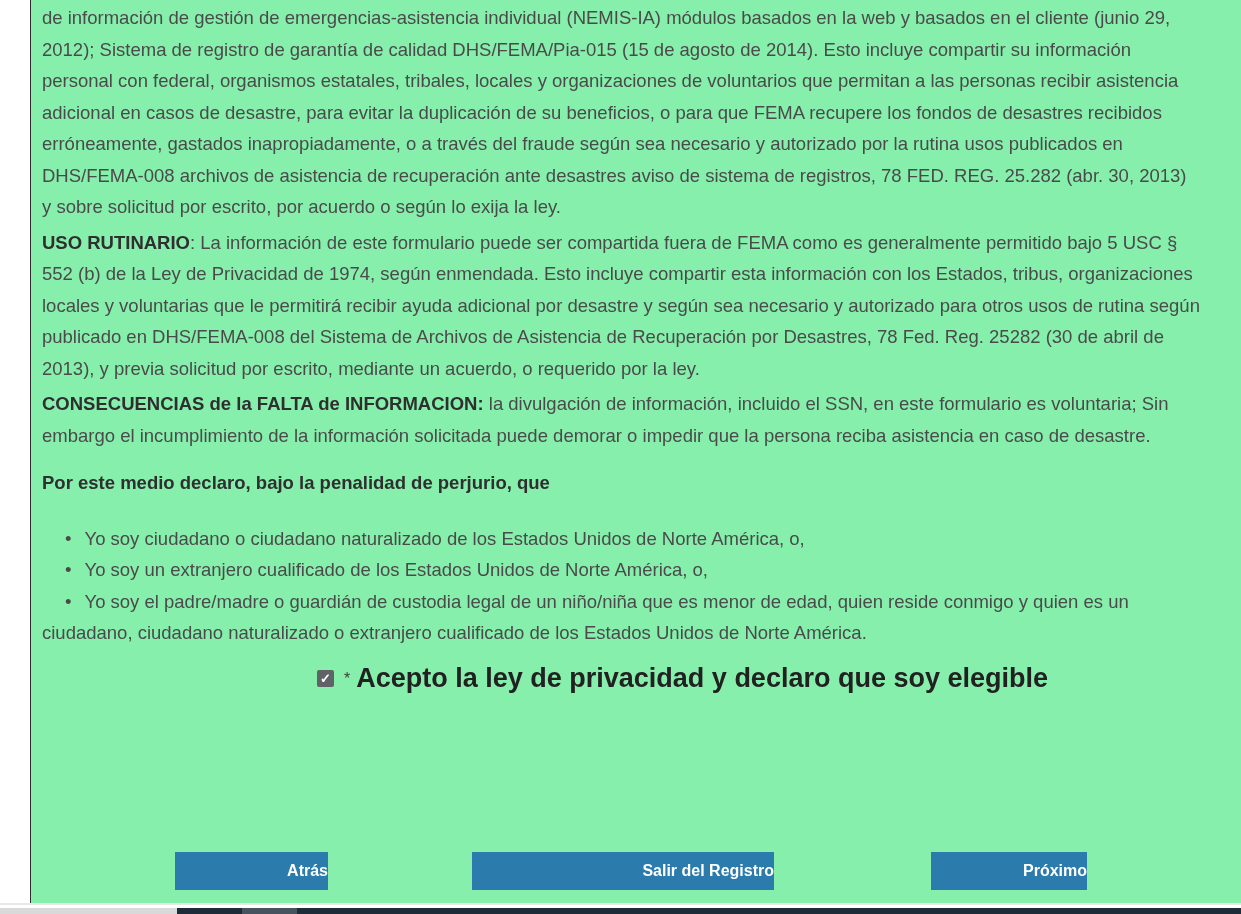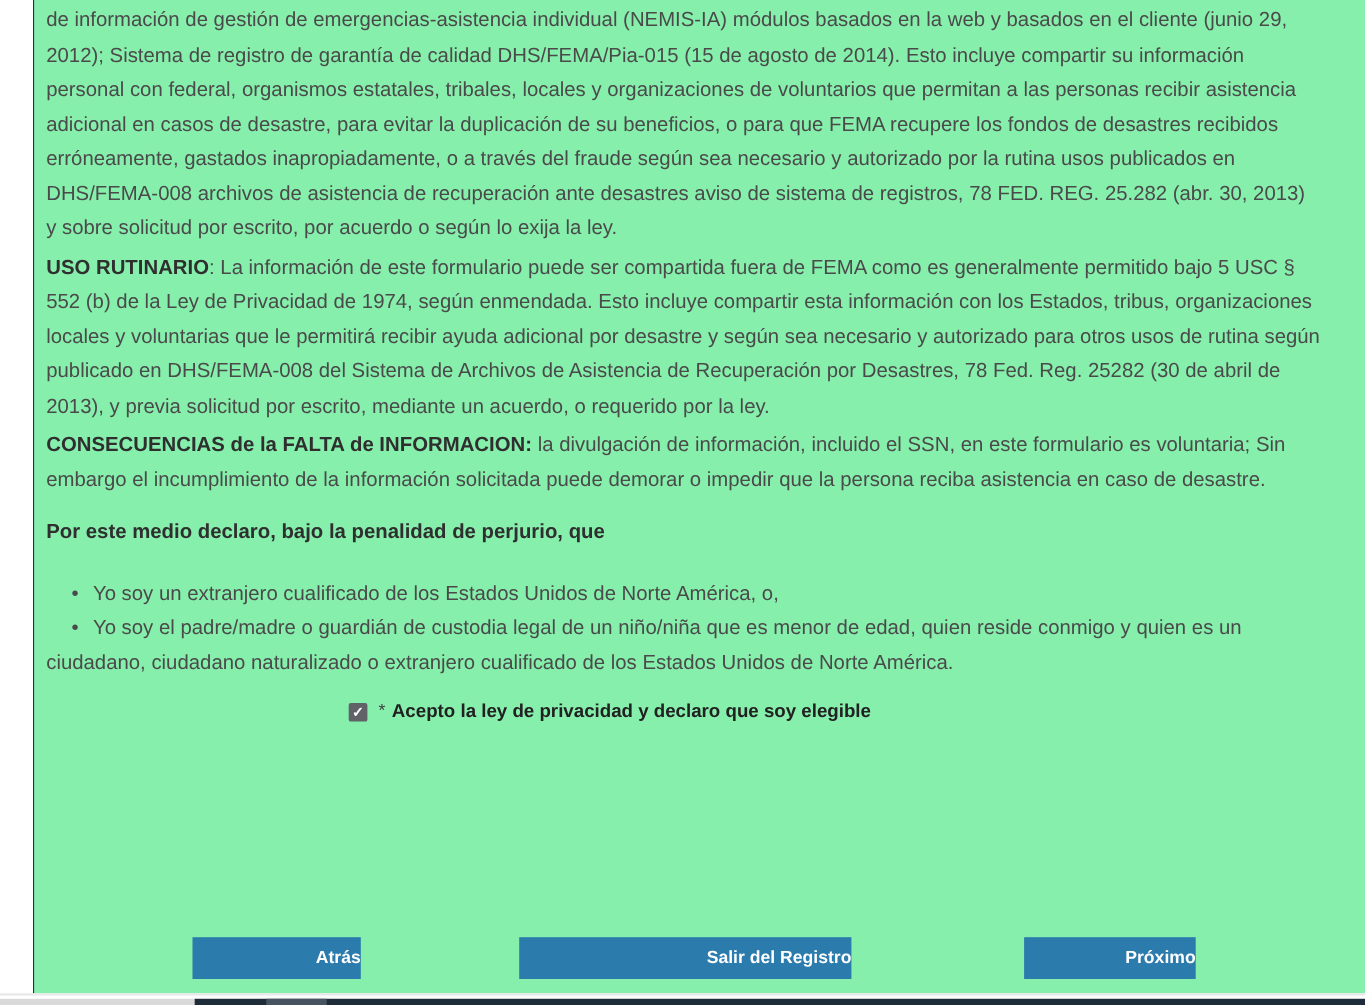--- a/index.html
+++ b/index.html
@@ -58,21 +58,21 @@
     font-size: 13px;
     font-weight: bold;
     line-height: 17px;
   }
   .req {
     margin: 0 6px 0 10px;
     font-size: 16px;
     color: #3c3c3c;
   }
   .consent-label {
-    font-size: 17px;
+    font-size: 27px;
     font-weight: bold;
     color: #212121;
   }
   .button-row {
     position: absolute;
     left: 0; top: 852px;
     width: 1241px; height: 38px;
   }
   .btn {
     position: absolute;
@@ -123,20 +123,21 @@
 
     <p class="body-text">de información de gestión de emergencias-asistencia individual (NEMIS-IA) módulos basados en la web y basados en el cliente (junio 29, 2012); Sistema de registro de garantía de calidad DHS/FEMA/Pia-015 (15 de agosto de 2014). Esto incluye compartir su información personal con federal, organismos estatales, tribales, locales y organizaciones de voluntarios que permitan a las personas recibir asistencia adicional en casos de desastre, para evitar la duplicación de su beneficios, o para que FEMA recupere los fondos de desastres recibidos erróneamente, gastados inapropiadamente, o a través del fraude según sea necesario y autorizado por la rutina usos publicados en DHS/FEMA-008 archivos de asistencia de recuperación ante desastres aviso de sistema de registros, 78 FED. REG. 25.282 (abr. 30, 2013) y sobre solicitud por escrito, por acuerdo o según lo exija la ley.</p>
 
     <p class="body-text"><strong>USO RUTINARIO</strong><span>: La información de este formulario puede ser compartida fuera de FEMA como es generalmente permitido bajo 5 USC § 552 (b) de la Ley de Privacidad de 1974, según enmendada. Esto incluye compartir esta información con los Estados, tribus, organizaciones locales y voluntarias que le permitirá recibir ayuda adicional por desastre y según sea necesario y autorizado para otros usos de rutina según publicado en DHS/FEMA-008 del Sistema de Archivos de Asistencia de Recuperación por Desastres, 78 Fed. Reg. 25282 (30 de abril de 2013), y previa solicitud por escrito, mediante un acuerdo, o requerido por la ley.</span></p>
 
     <p class="body-text"><strong>CONSECUENCIAS de la FALTA de INFORMACION:</strong><span> la divulgación de información, incluido el SSN, en este formulario es voluntaria; Sin embargo el incumplimiento de la información solicitada puede demorar o impedir que la persona reciba asistencia en caso de desastre.</span></p>
 
     <p class="declaration-heading">Por este medio declaro, bajo la penalidad de perjurio, que</p>
 
     <div class="bullets">
+      <div class="bullet"><span class="dot">•</span><span>Yo soy ciudadano o ciudadano naturalizado de los Estados Unidos de Norte América, o,</span></div>
       <div class="bullet"><span class="dot">•</span><span>Yo soy un extranjero cualificado de los Estados Unidos de Norte América, o,</span></div>
       <div class="bullet"><span class="dot">•</span><span>Yo soy el padre/madre o guardián de custodia legal de un niño/niña que es menor de edad, quien reside conmigo y quien es un ciudadano, ciudadano naturalizado o extranjero cualificado de los Estados Unidos de Norte América.</span></div>
     </div>
 
     <div class="consent-row">
       <span class="checkbox">
           <span class="check">✓</span>
         </span>
       <span class="req">*</span>
       <span class="consent-label">Acepto la ley de privacidad y declaro que soy elegible</span>

